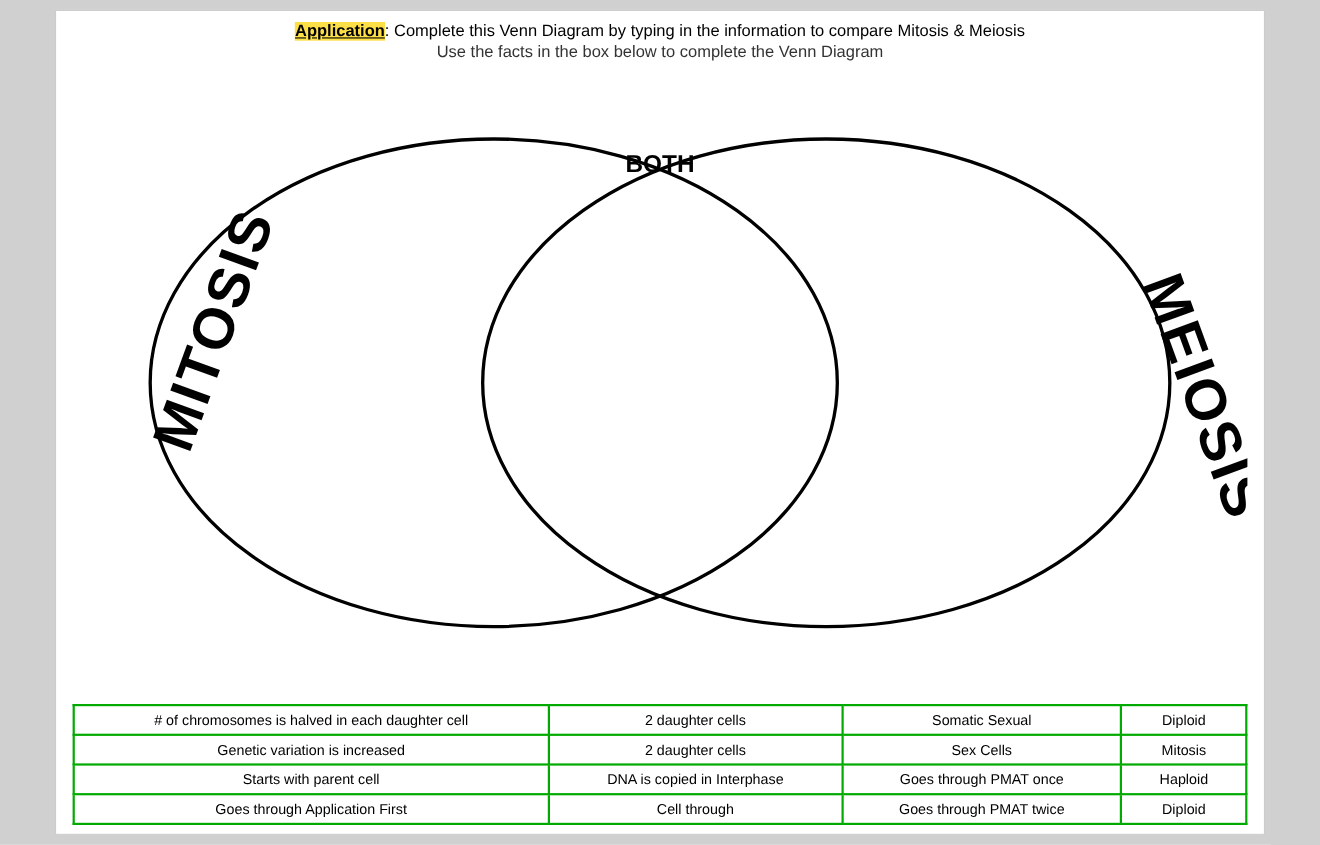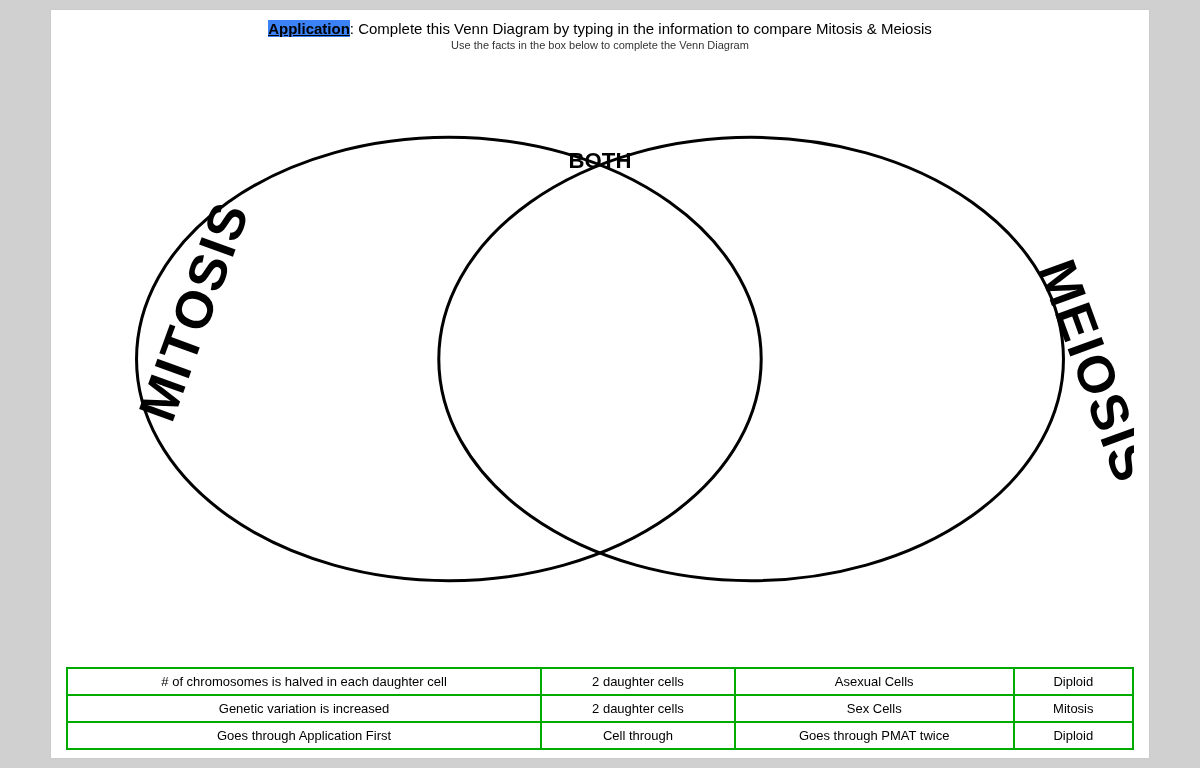--- a/index.html
+++ b/index.html
@@ -24,26 +24,26 @@
     }
     .header {
       text-align: center;
       margin-bottom: 4px;
     }
     .title-line {
       font-size: 15px;
       margin-bottom: 2px;
     }
     .title-highlight {
-      background: #3b82f6;
+      background: #fde047;
       font-weight: bold;
       text-decoration: underline;
     }
     .subtitle {
-      font-size: 11px;
+      font-size: 15px;
       color: #333;
     }
     .venn-area {
       flex: 1;
       position: relative;
       display: flex;
       align-items: center;
       justify-content: center;
       min-height: 0;
     }
@@ -91,28 +91,34 @@
 
       <text x="530" y="55" text-anchor="middle" font-family="Arial" font-size="22" font-weight="bold" fill="black">BOTH</text>
     </svg>
   </div>
 
   <table class="facts-table">
     <tbody id="facts-tbody">
     <tr>
           <td># of chromosomes is halved in each daughter cell</td>
           <td>2 daughter cells</td>
-          <td>Asexual Cells</td>
+          <td>Somatic Sexual</td>
           <td>Diploid</td>
         </tr>
         <tr>
           <td>Genetic variation is increased</td>
           <td>2 daughter cells</td>
           <td>Sex Cells</td>
           <td>Mitosis</td>
+        </tr>
+        <tr>
+          <td>Starts with parent cell</td>
+          <td>DNA is copied in Interphase</td>
+          <td>Goes through PMAT once</td>
+          <td>Haploid</td>
         </tr>
         <tr>
           <td>Goes through Application First</td>
           <td>Cell through</td>
           <td>Goes through PMAT twice</td>
           <td>Diploid</td>
         </tr>
       </tbody>
   </table>
 </div>

